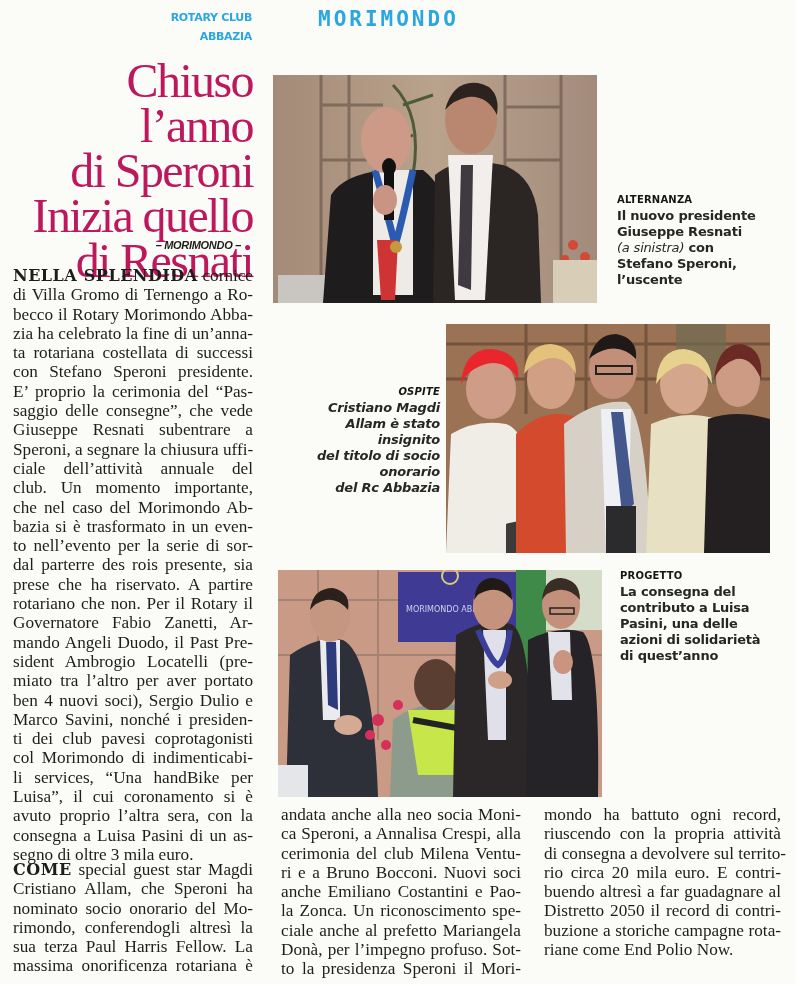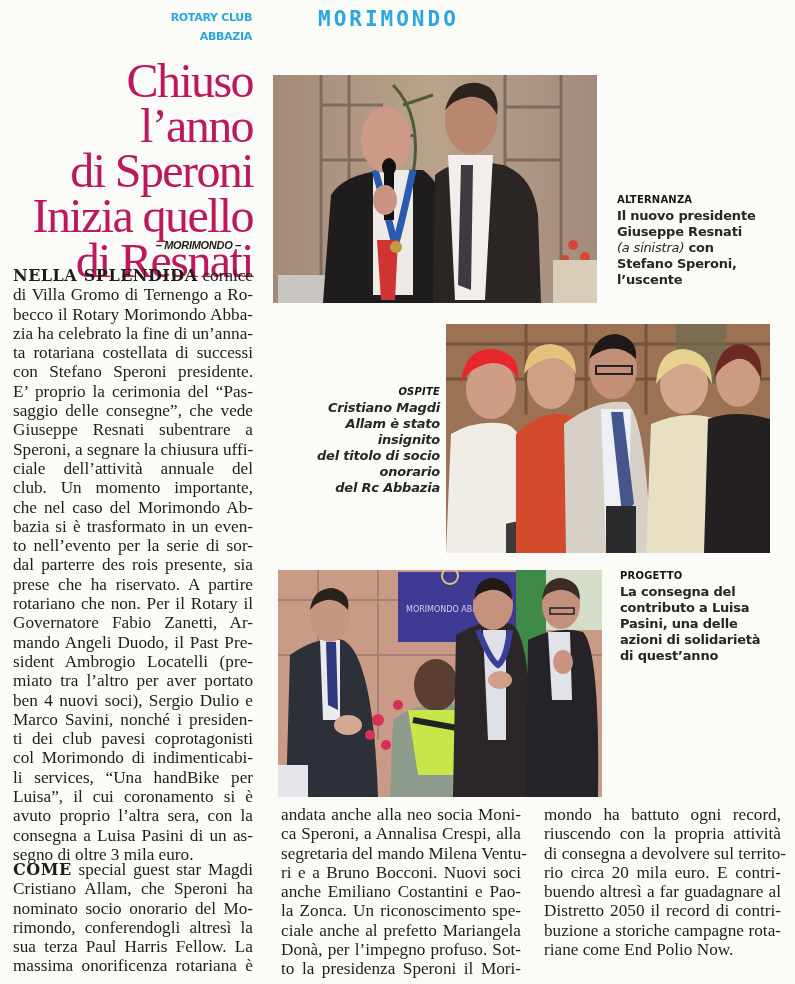--- a/index.html
+++ b/index.html
@@ -86,21 +86,21 @@
   <span class="line">Cristiano Allam, che Speroni ha</span>
   <span class="line">nominato socio onorario del Mo-</span>
   <span class="line">rimondo, conferendogli altresì la</span>
   <span class="line">sua terza Paul Harris Fellow. La</span>
   <span class="line">massima onorificenza rotariana è</span>
 </div>
 
 <div id="col2" class="abs col">
   <span class="line">andata anche alla neo socia Moni-</span>
   <span class="line">ca Speroni, a Annalisa Crespi, alla</span>
-  <span class="line">segretaria del mando Milena Ventu-</span>
+  <span class="line">cerimonia del club Milena Ventu-</span>
   <span class="line">ri e a Bruno Bocconi. Nuovi soci</span>
   <span class="line">anche Emiliano Costantini e Pao-</span>
   <span class="line">la Zonca. Un riconoscimento spe-</span>
   <span class="line">ciale anche al prefetto Mariangela</span>
   <span class="line">Donà, per l’impegno profuso. Sot-</span>
   <span class="line">to la presidenza Speroni il Mori-</span>
 </div>
 
 <div id="col3" class="abs col">
   <span class="line">mondo ha battuto ogni record,</span>

